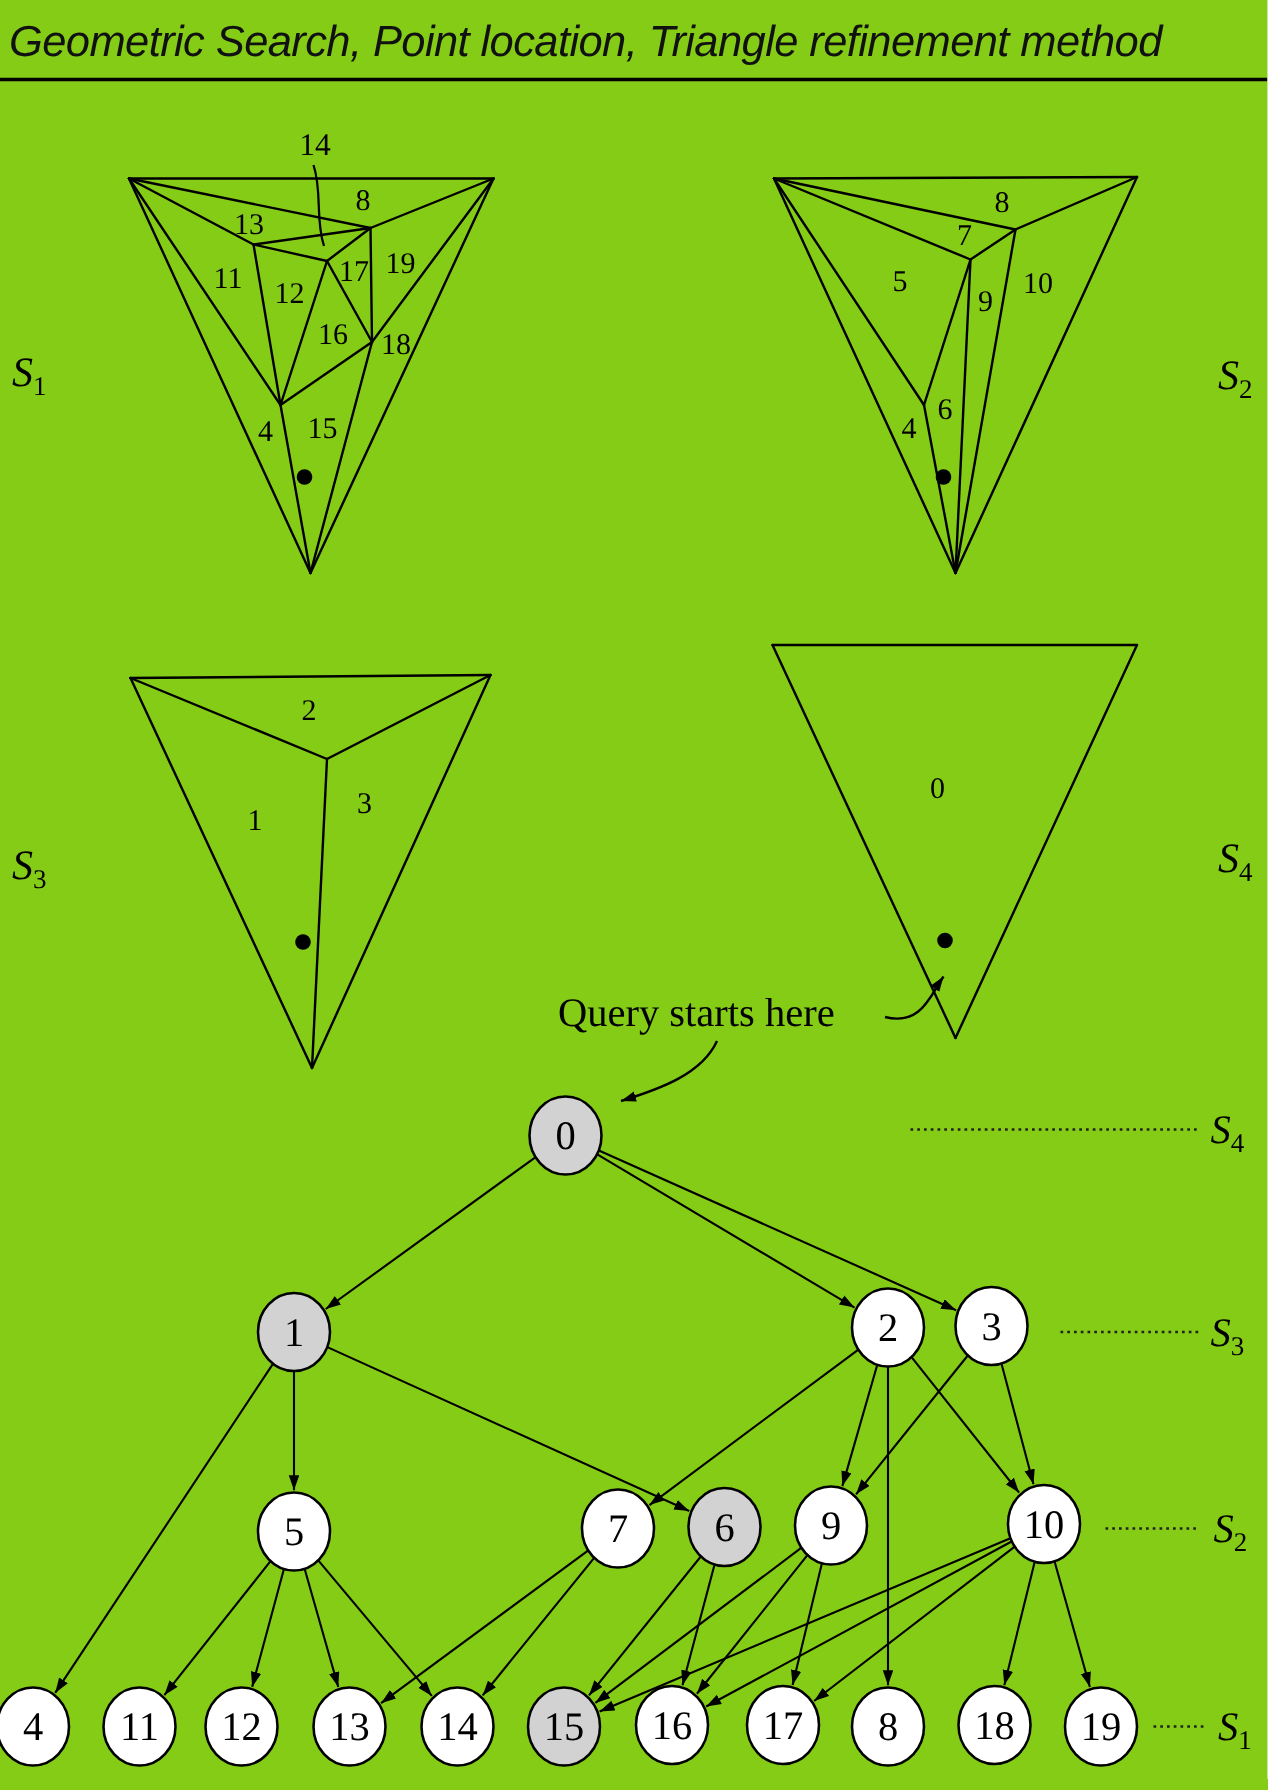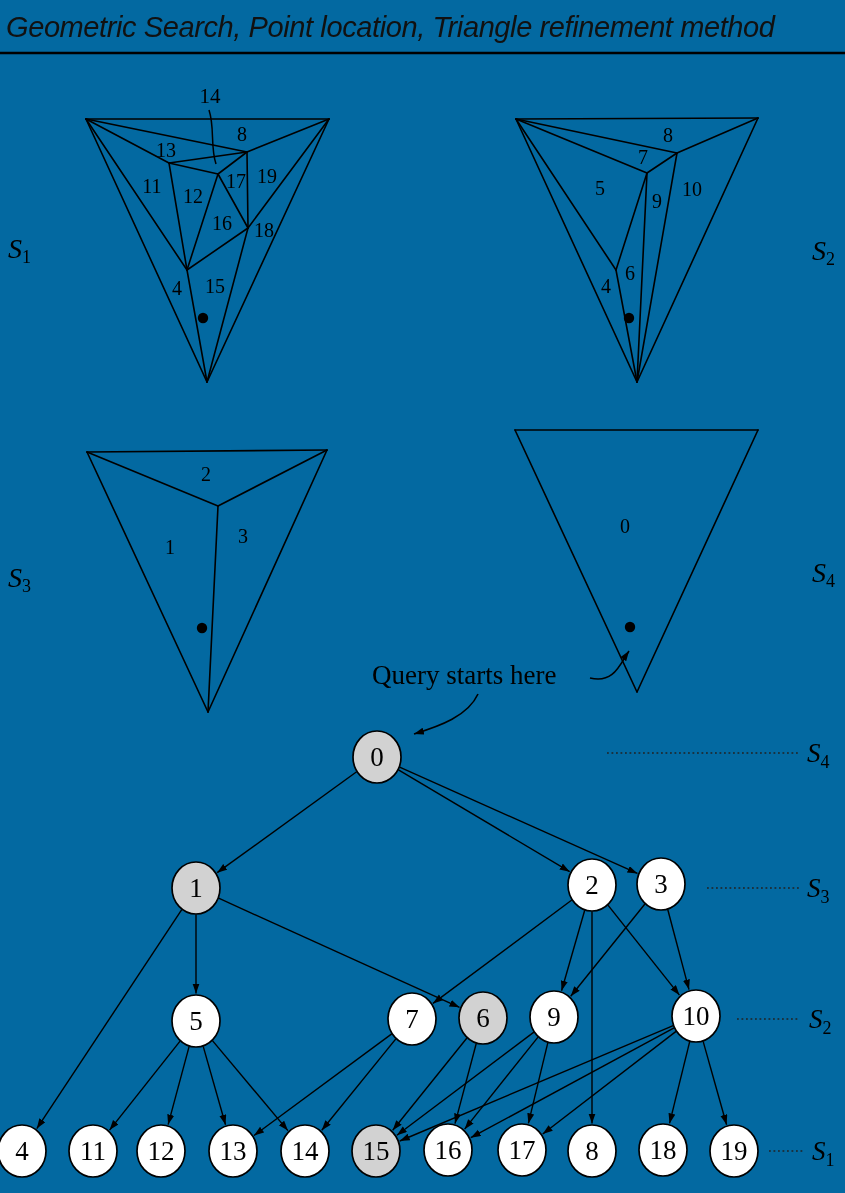--- a/index.html
+++ b/index.html
@@ -1,16 +1,16 @@
 <!DOCTYPE html>
 <html><head>
 <meta charset="utf-8">
 <style>
   html,body { margin:0; padding:0; background:#ffffff; }
-  #stage { position:relative; width:845px; height:1193px; background:#0369a1; overflow:hidden; }
+  #stage { position:relative; width:845px; height:1193px; background:#84cc16; overflow:hidden; }
   svg { position:absolute; left:0; top:0; }
   .title-text { font-family:"Liberation Sans",sans-serif; font-style:italic; font-size:29px; fill:#111; letter-spacing:-0.4px; }
   .rule { stroke:#000; stroke-width:2.4; }
   .fig-line { stroke:#000; stroke-width:1.6; fill:none; stroke-linejoin:round; stroke-linecap:round; }
   .region-label { font-family:"Liberation Serif",serif; font-size:20px; fill:#000; text-anchor:middle; }
   .callout-label { font-family:"Liberation Serif",serif; font-size:21px; fill:#000; text-anchor:middle; }
   .side-label { font-family:"Liberation Serif",serif; font-style:italic; font-size:28px; fill:#000; }
   .side-sub { font-style:normal; font-size:18px; }
   .level-label { font-family:"Liberation Serif",serif; font-style:italic; font-size:27px; fill:#000; }
   .query-label { font-family:"Liberation Serif",serif; font-size:27px; fill:#000; }

